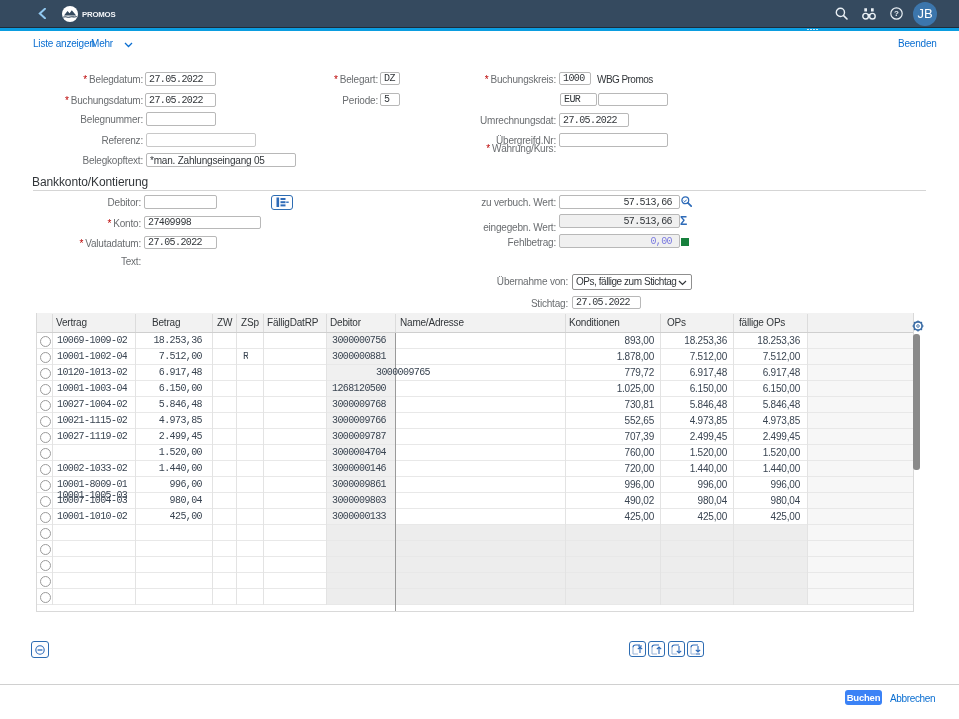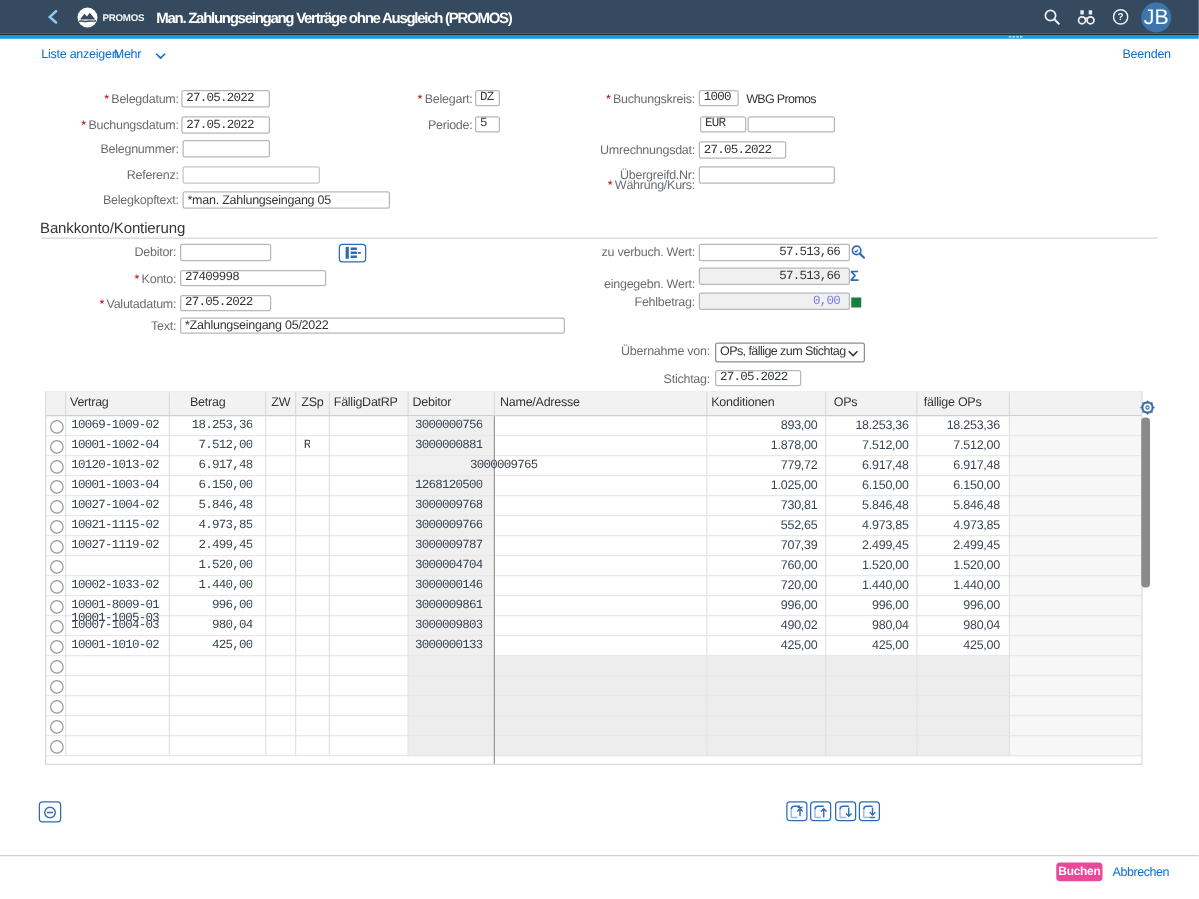--- a/index.html
+++ b/index.html
@@ -30,53 +30,52 @@
 <div class="abs" style="left:816px;top:29px;width:2px;height:1px;background:#cfe9f7;"></div>
 <svg class="abs" style="left:38px;top:8px;" width="8" height="11" viewBox="0 0 8 11">
       <path d="M7 0.8 L1.8 5.5 L7 10.2" stroke="#91c8f0" stroke-width="2" fill="none" stroke-linecap="round"></path>
     </svg>
 <svg class="abs" style="left:61px;top:5px;" width="18" height="18" viewBox="0 0 18 18">
 <circle cx="9" cy="9" r="8" fill="#fff"></circle>
 <path d="M3 10.5 L6.5 6 L8.6 8.2 L10.8 5.2 L15.2 10.5 Z" fill="#354a5f"></path>
 <path d="M2.2 12.2 C4.5 11 6.5 12.8 9 12 C11.5 11.2 13.5 12.6 15.8 11.6" stroke="#354a5f" stroke-width="1.1" fill="none"></path>
 </svg>
 <div class="abs" style="left:82px;top:9.5px;font-size:7.8px;letter-spacing:-0.2px;color:#f2f5f8;font-weight:bold;">PROMOS</div>
-<div class="abs" style="left:125px;top:7px;font-size:12px;font-weight:bold;color:#fff;letter-spacing:-1.02px;">Man. Zahlungseingang Verträge ohne Ausgleich (PROMOS)</div>
 <svg class="abs" style="left:835px;top:7px;" width="13" height="13" viewBox="0 0 13 13">
 <circle cx="5.4" cy="5.4" r="4.1" stroke="#eaf0f5" stroke-width="1.4" fill="none"></circle>
 <line x1="8.6" y1="8.6" x2="12" y2="12" stroke="#eaf0f5" stroke-width="1.6" stroke-linecap="round"></line>
     </svg>
 <svg class="abs" style="left:862px;top:7px;" width="14" height="13" viewBox="0 0 14 13">
 <path d="M2.3 1.2 h2.7 v3.4 h-2.7z M9 1.2 h2.7 v3.4 h-2.7z" fill="#eaf0f5"></path>
 <circle cx="3.6" cy="9.2" r="2.8" stroke="#eaf0f5" stroke-width="1.4" fill="none"></circle>
 <circle cx="10.4" cy="9.2" r="2.8" stroke="#eaf0f5" stroke-width="1.4" fill="none"></circle>
 <path d="M5.6 8 q1.4 -1.2 2.8 0" stroke="#eaf0f5" stroke-width="1.3" fill="none"></path>
     </svg>
 <svg class="abs" style="left:890px;top:7px;" width="13" height="13" viewBox="0 0 13 13">
 <circle cx="6.5" cy="6.5" r="5.7" stroke="#eaf0f5" stroke-width="1.2" fill="none"></circle>
 <text x="6.5" y="9.3" font-size="8" font-family="Liberation Sans" fill="#eaf0f5" text-anchor="middle" font-weight="bold">?</text>
     </svg>
 <div class="abs" style="left:913px;top:2px;width:24px;height:24px;border-radius:50%;background:#3c76ac;"></div>
-<div class="abs" style="left:913px;top:2px;width:24px;height:24px;line-height:24px;text-align:center;font-size:17px;color:#fff;">JB</div>
+<div class="abs" style="left:913px;top:2px;width:24px;height:24px;line-height:24px;text-align:center;font-size:13px;color:#fff;">JB</div>
 <div class="link" style="left:33px;top:38px;">Liste anzeigen</div>
 <div class="link" style="left:91px;top:38px;">Mehr</div>
 <svg class="abs" style="left:124px;top:42px;" width="9" height="6" viewBox="0 0 9 6">
       <path d="M1 1 L4.5 4.5 L8 1" stroke="#0a6ed1" stroke-width="1.3" fill="none"></path>
     </svg>
 <div class="link" style="left:898px;top:38px;">Beenden</div>
 <div class="lbl" style="left:-57px;top:74px;width:200px;"><span class="req">*</span>Belegdatum:</div>
 <div class="inp " style="left:145px;top:72px;width:71px;height:14px;line-height:13px;">27.05.2022</div>
 <div class="lbl" style="left:-57px;top:95px;width:200px;"><span class="req">*</span>Buchungsdatum:</div>
 <div class="inp " style="left:145px;top:93px;width:71px;height:14px;line-height:13px;">27.05.2022</div>
 <div class="lbl" style="left:-57px;top:114px;width:200px;">Belegnummer:</div>
 <div class="inp " style="left:146px;top:112px;width:70px;height:14px;line-height:13px;"></div>
 <div class="lbl" style="left:-57px;top:135px;width:200px;">Referenz:</div>
 <div class="inp " style="left:146px;top:133px;width:110px;height:14px;line-height:13px;border-color:#c8c8c8;"></div>
 <div class="lbl" style="left:-57px;top:155px;width:200px;">Belegkopftext:</div>
-<div class="inp " style="left:146px;top:153px;width:166px;height:14px;line-height:13px;"><span style="font-family:'Liberation Sans',sans-serif;letter-spacing:-0.2px;">*man. Zahlungseingang 05</span></div>
+<div class="inp " style="left:146px;top:153px;width:150px;height:14px;line-height:13px;"><span style="font-family:'Liberation Sans',sans-serif;letter-spacing:-0.2px;">*man. Zahlungseingang 05</span></div>
 <div class="lbl" style="left:178px;top:74px;width:200px;"><span class="req">*</span>Belegart:</div>
 <div class="inp " style="left:380px;top:72px;width:20px;height:13px;line-height:12px;">DZ</div>
 <div class="lbl" style="left:178px;top:95px;width:200px;">Periode:</div>
 <div class="inp " style="left:380px;top:93px;width:20px;height:13px;line-height:12px;">5</div>
 <div class="lbl" style="left:356px;top:74px;width:200px;"><span class="req">*</span>Buchungskreis:</div>
 <div class="inp " style="left:559px;top:72px;width:32px;height:13px;line-height:12px;">1000</div>
 <div class="abs" style="left:597px;top:74px;font-size:10px;letter-spacing:-0.55px;color:#32363a;">WBG Promos</div>
 <div class="lbl" style="left:356px;top:95px;width:200px;margin-top:48px;"><span class="req">*</span>Währung/Kurs:</div>
 <div class="inp " style="left:560px;top:93px;width:37px;height:13px;line-height:12px;">EUR</div>
 <div class="inp " style="left:598px;top:93px;width:70px;height:13px;line-height:12px;"></div>
@@ -94,21 +93,20 @@
 <rect x="4.5" y="1" width="5" height="2" fill="#2e6bb8"></rect>
 <rect x="4.5" y="4.2" width="5" height="2" fill="#2e6bb8"></rect>
 <rect x="4.5" y="7.4" width="5" height="2" fill="#2e6bb8"></rect>
 <path d="M10.2 5.2 l2.5 0" stroke="#2e6bb8" stroke-width="1.4"></path>
     </svg>
 <div class="lbl" style="left:-59px;top:218px;width:200px;"><span class="req">*</span>Konto:</div>
 <div class="inp " style="left:144px;top:216px;width:117px;height:13px;line-height:12px;">27409998</div>
 <div class="lbl" style="left:-59px;top:238px;width:200px;"><span class="req">*</span>Valutadatum:</div>
 <div class="inp " style="left:144px;top:236px;width:73px;height:13px;line-height:12px;">27.05.2022</div>
 <div class="lbl" style="left:-59px;top:256px;width:200px;">Text:</div>
-<div class="inp " style="left:144px;top:254px;width:308px;height:13px;line-height:12px;"><span style="font-family:'Liberation Sans',sans-serif;letter-spacing:-0.2px;">*Zahlungseingang 05/2022</span></div>
 <div class="lbl" style="left:356px;top:197px;width:200px;">zu verbuch. Wert:</div>
 <div class="inp num" style="left:559px;top:195px;width:121px;height:14px;line-height:13px;">57.513,66</div>
 <div class="lbl" style="left:356px;top:222px;width:200px;">eingegebn. Wert:</div>
 <div class="inp num ro" style="left:559px;top:214px;width:121px;height:14px;line-height:13px;">57.513,66</div>
 <div class="lbl" style="left:356px;top:237px;width:200px;">Fehlbetrag:</div>
 <div class="inp num ro" style="left:559px;top:234px;width:121px;height:14px;line-height:13px;color:#7a7ae0;">0,00</div>
 <svg class="abs" style="left:681px;top:196px;" width="11" height="11" viewBox="0 0 11 11">
 <circle cx="4.3" cy="4.3" r="3.4" stroke="#2e6bb8" stroke-width="1.3" fill="none"></circle>
 <line x1="6.9" y1="6.9" x2="10.2" y2="10.2" stroke="#2e6bb8" stroke-width="1.7" stroke-linecap="round"></line>
 <path d="M2.8 4.7 l1 1 l1.8 -2" stroke="#2e6bb8" stroke-width="1" fill="none"></path>
@@ -305,14 +303,14 @@
       <path d="M1 3.5 L1 10 M1 10 L6 10" stroke="#9db8d9" stroke-width="1.1" fill="none"></path>
       <path d="M8 2 L8 9 M5.8 6.8 L8 9 L10.2 6.8" stroke="#2e6bb8" stroke-width="1.1" fill="none"></path>
     </svg>
 <div class="btn" style="left:687px;top:641px;width:17px;height:16px;"></div>
 <svg class="abs" style="left:690px;top:643.5px;" width="11" height="11" viewBox="0 0 11 11">
       <path d="M1 3.5 Q1 1 3.5 1 L8 1" stroke="#2e6bb8" stroke-width="1.2" fill="none"></path>
       <path d="M1 3.5 L1 10 M1 10 L6 10" stroke="#9db8d9" stroke-width="1.1" fill="none"></path>
       <path d="M8 2 L8 8 M5.8 5.8 L8 8 L10.2 5.8 M6 10 L10 10" stroke="#2e6bb8" stroke-width="1.1" fill="none"></path>
     </svg>
 <div class="abs" style="left:0;top:684px;width:959px;height:1px;background:#d0d0d0;"></div>
-<div class="abs" style="left:845px;top:690px;width:37px;height:15px;background:#ec4899;border-radius:3px;color:#fff;font-size:9.5px;font-weight:bold;text-align:center;line-height:15px;letter-spacing:-0.2px;">Buchen</div>
+<div class="abs" style="left:845px;top:690px;width:37px;height:15px;background:#3b82f6;border-radius:3px;color:#fff;font-size:9.5px;font-weight:bold;text-align:center;line-height:15px;letter-spacing:-0.2px;">Buchen</div>
 <div class="link" style="left:890px;top:693px;letter-spacing:-0.35px;">Abbrechen</div>
 </div>
 </body></html>

